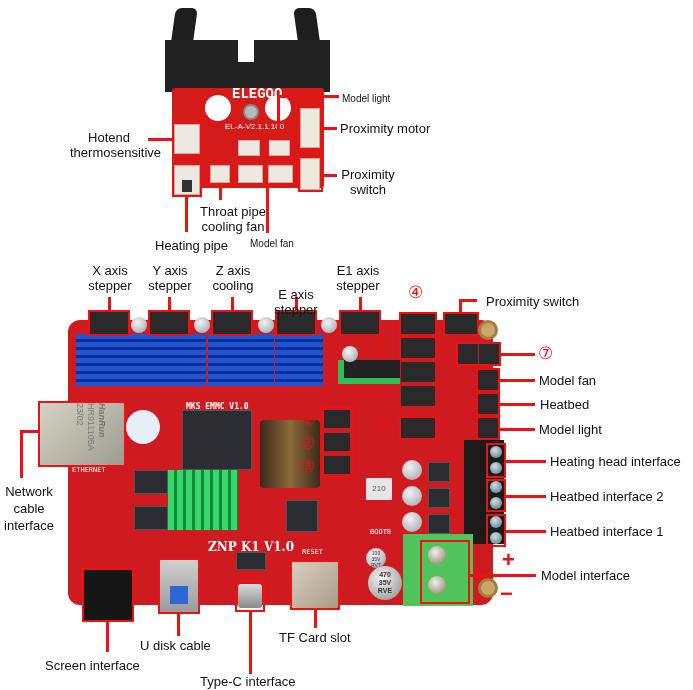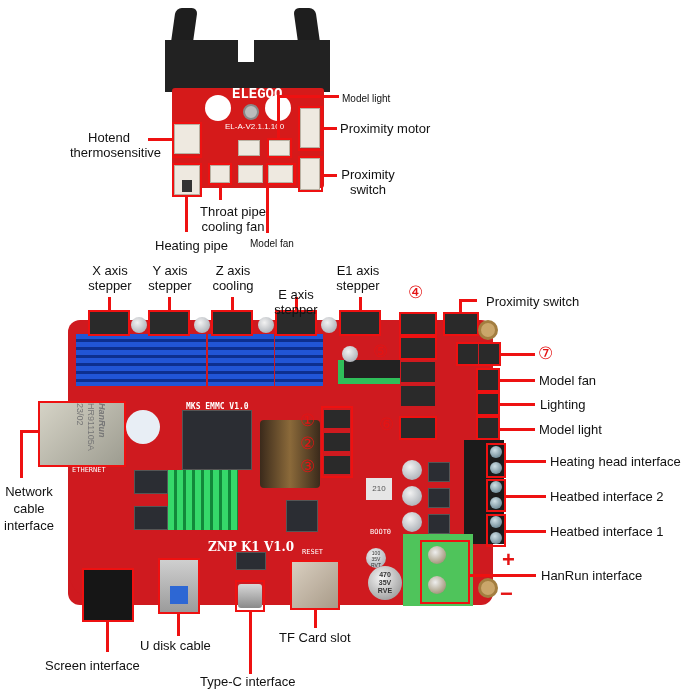--- a/index.html
+++ b/index.html
@@ -245,26 +245,26 @@
   <div class="lbl c" style="left:140px;top:263px;width:60px;white-space:pre-line;">Y axis
 stepper</div>
   <div class="lbl c" style="left:203px;top:263px;width:60px;white-space:pre-line;">Z axis
 cooling</div>
   <div class="lbl c" style="left:266px;top:263px;width:60px;white-space:pre-line;margin-top:24px;">E axis
 stepper</div>
   <div class="lbl c" style="left:328px;top:263px;width:60px;white-space:pre-line;">E1 axis
 stepper</div>
   <div class="lbl" style="left:486px;top:294px;">Proximity switch</div>
   <div class="lbl" style="left:539px;top:373px;">Model fan</div>
-  <div class="lbl" style="left:540px;top:397px;">Lighting</div>
+  <div class="lbl" style="left:540px;top:397px;">Heatbed</div>
   <div class="lbl" style="left:539px;top:422px;">Model light</div>
   <div class="lbl" style="left:550px;top:454px;">Heating head interface</div>
   <div class="lbl" style="left:550px;top:489px;">Heatbed interface 2</div>
   <div class="lbl" style="left:550px;top:524px;">Heatbed interface 1</div>
-  <div class="lbl" style="left:541px;top:568px;">HanRun interface</div>
+  <div class="lbl" style="left:541px;top:568px;">Model interface</div>
   <div class="lbl c" style="left:0px;top:483px;width:58px;white-space:pre-line;line-height:17px;">Network
 cable
 interface</div>
   <div class="lbl" style="left:45px;top:658px;">Screen interface</div>
   <div class="lbl" style="left:140px;top:638px;">U disk cable</div>
   <div class="lbl" style="left:200px;top:674px;">Type-C interface</div>
   <div class="lbl" style="left:279px;top:630px;">TF Card slot</div>
 
   <div class="circ" style="left:300px;top:412px;">①</div>
   <div class="circ" style="left:300px;top:435px;">②</div>

